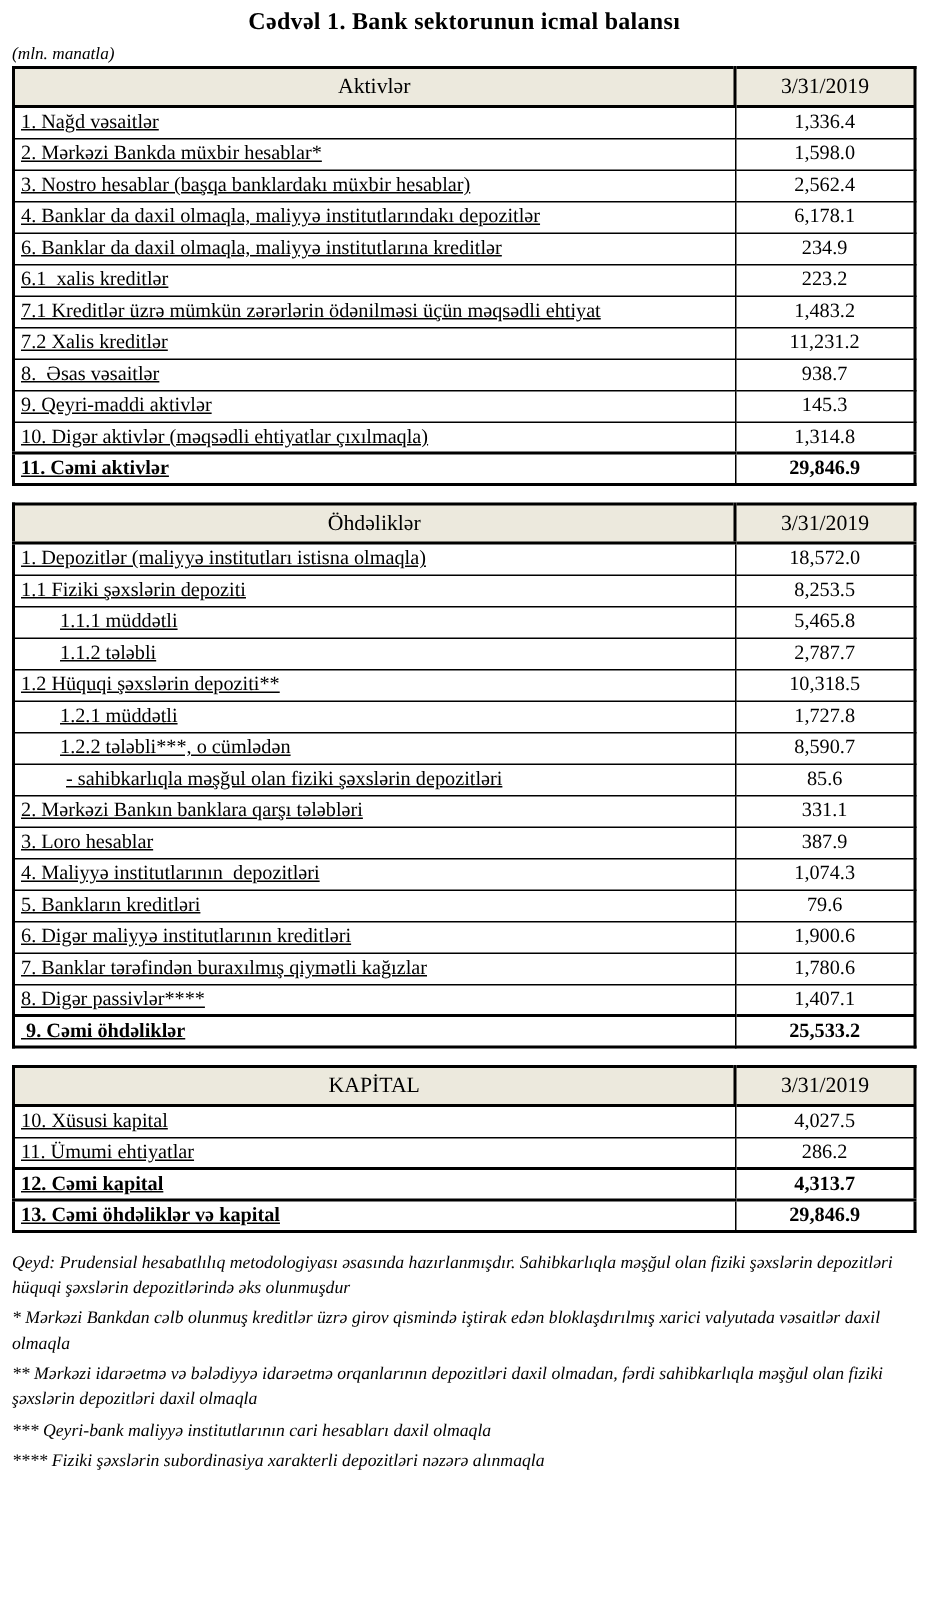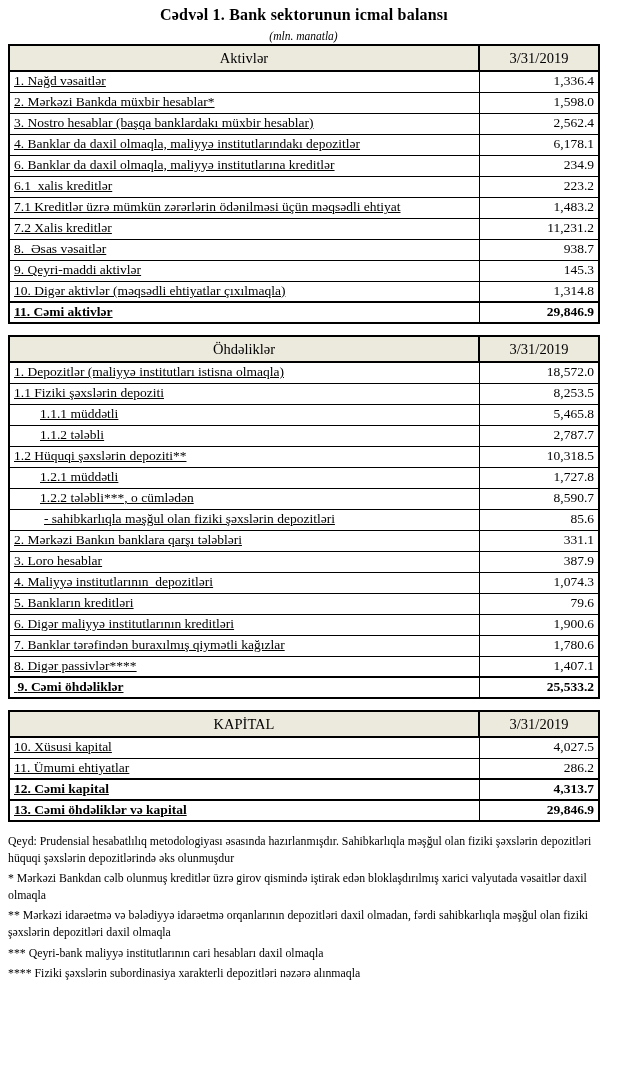--- a/index.html
+++ b/index.html
@@ -2,31 +2,31 @@
 <html style="--header-bg: #ece9dd;"><head>
 <meta charset="utf-8">
 <style>
   * { box-sizing: border-box; }
   html, body { margin: 0; padding: 0; background: #ffffff; }
   body {
     width: 620px;
     font-family: "Liberation Serif", "DejaVu Serif", serif;
     color: #000;
   }
-  .page { padding: 3px 20px 6px 8px; }
+  .page { padding: 3px 9px 6px 8px; }
 
   .doc-title {
     font-size: 16px;
     font-weight: bold;
     text-align: center;
     margin: 3px 0 6px 0;
     letter-spacing: 0.2px;
   }
   .unit-note {
-    text-align: center;
+    text-align: left;
     font-style: italic;
     font-size: 11.5px;
     margin: 0 1px 2px 0;
   }
 
   table.section-table {
     width: 100%;
     border-collapse: collapse;
     border: 2px solid #000;
     margin-bottom: 11px;
@@ -54,30 +54,31 @@
     padding: 1px 4px;
     line-height: 1.25;
   }
   td.label {
     text-align: left;
     padding-left: 6px;
     white-space: pre-wrap;
     text-decoration: underline;
   }
   td.value {
-    text-align: right;
+    text-align: center;
     border-left: 2px solid #000;
     margin-left: 24px;
   }
   td.label.indent-1 { padding-left: 30px; }
   td.label.indent-2 { padding-left: 34px; }
   tr.total td { font-weight: bold; border-top: 2px solid #000; }
 
   .footnotes { margin-top: 2px; }
   .footnote {
+    font-style: italic;
     font-size: 11.8px;
     line-height: 1.45;
     margin: 0 0 3px 0;
   }
 </style>
 </head>
 <body>
 
 <div class="page">
   <div class="doc-title">Cədvəl 1. Bank sektorunun icmal balansı</div>

